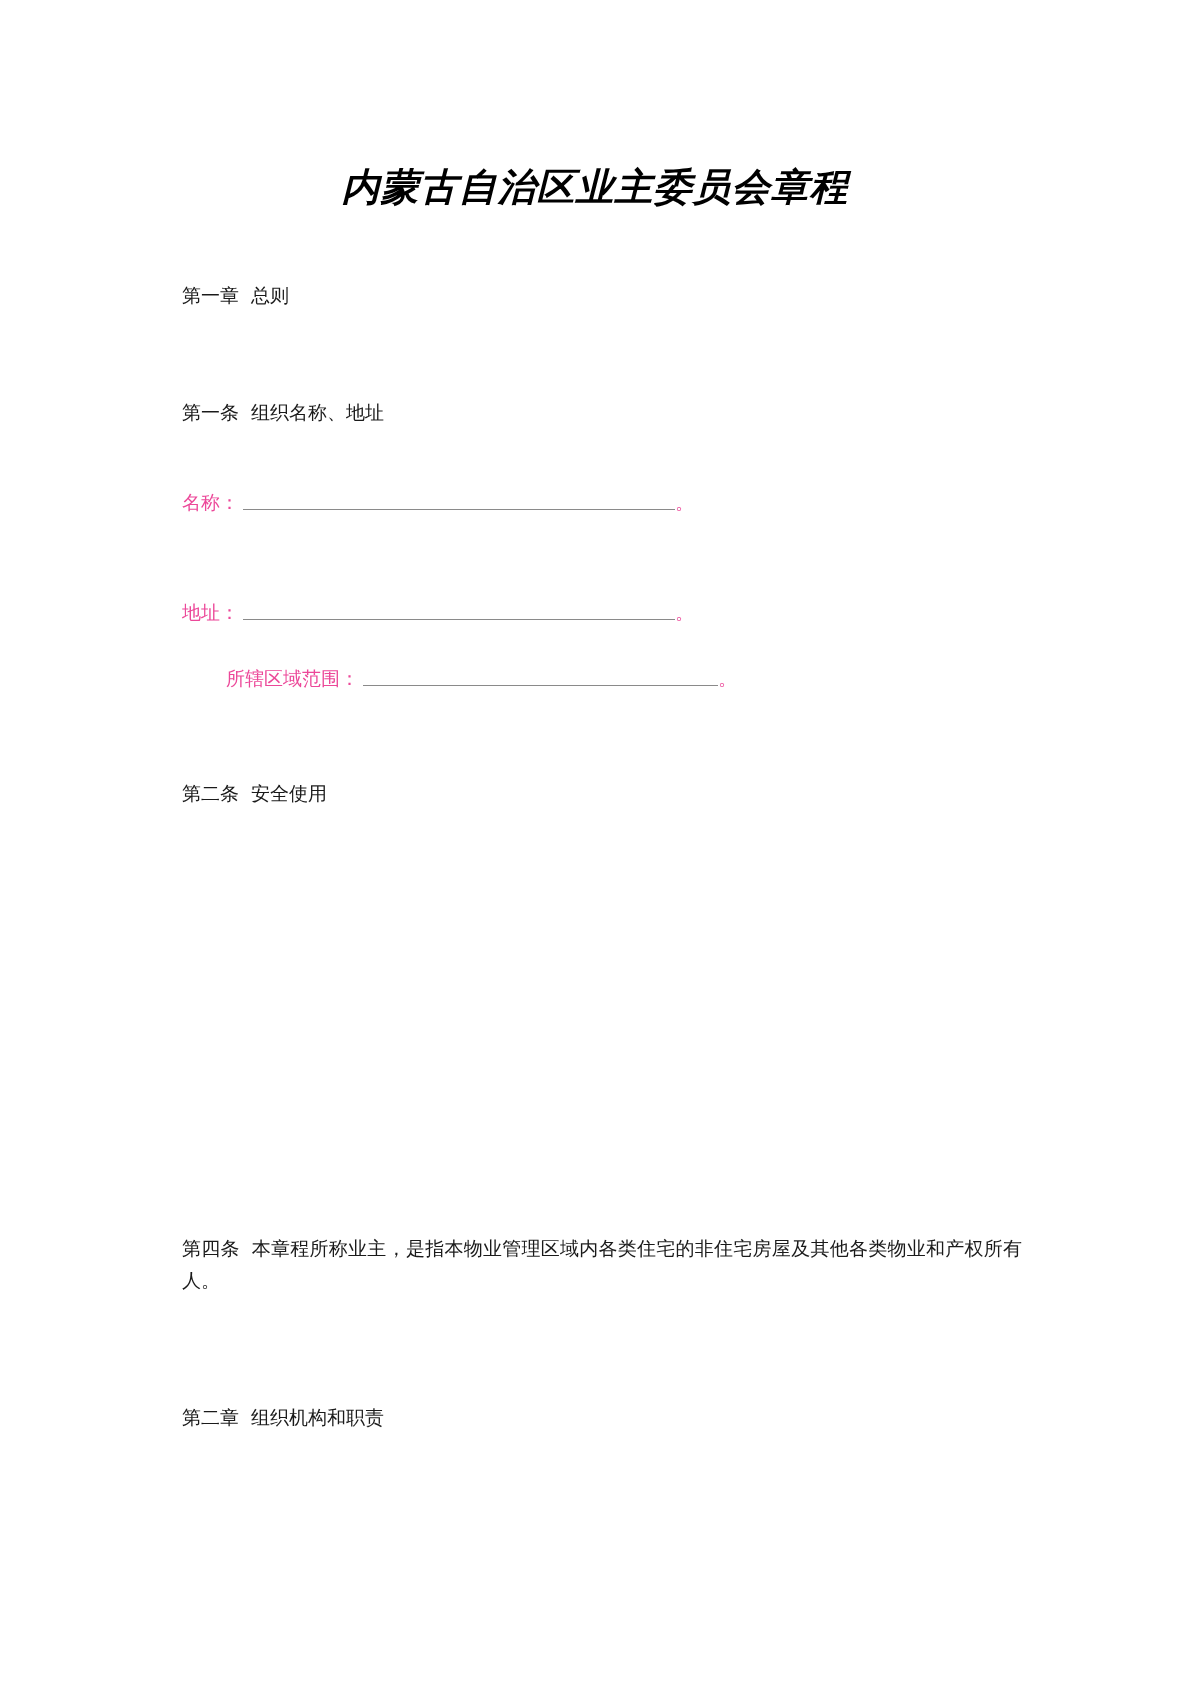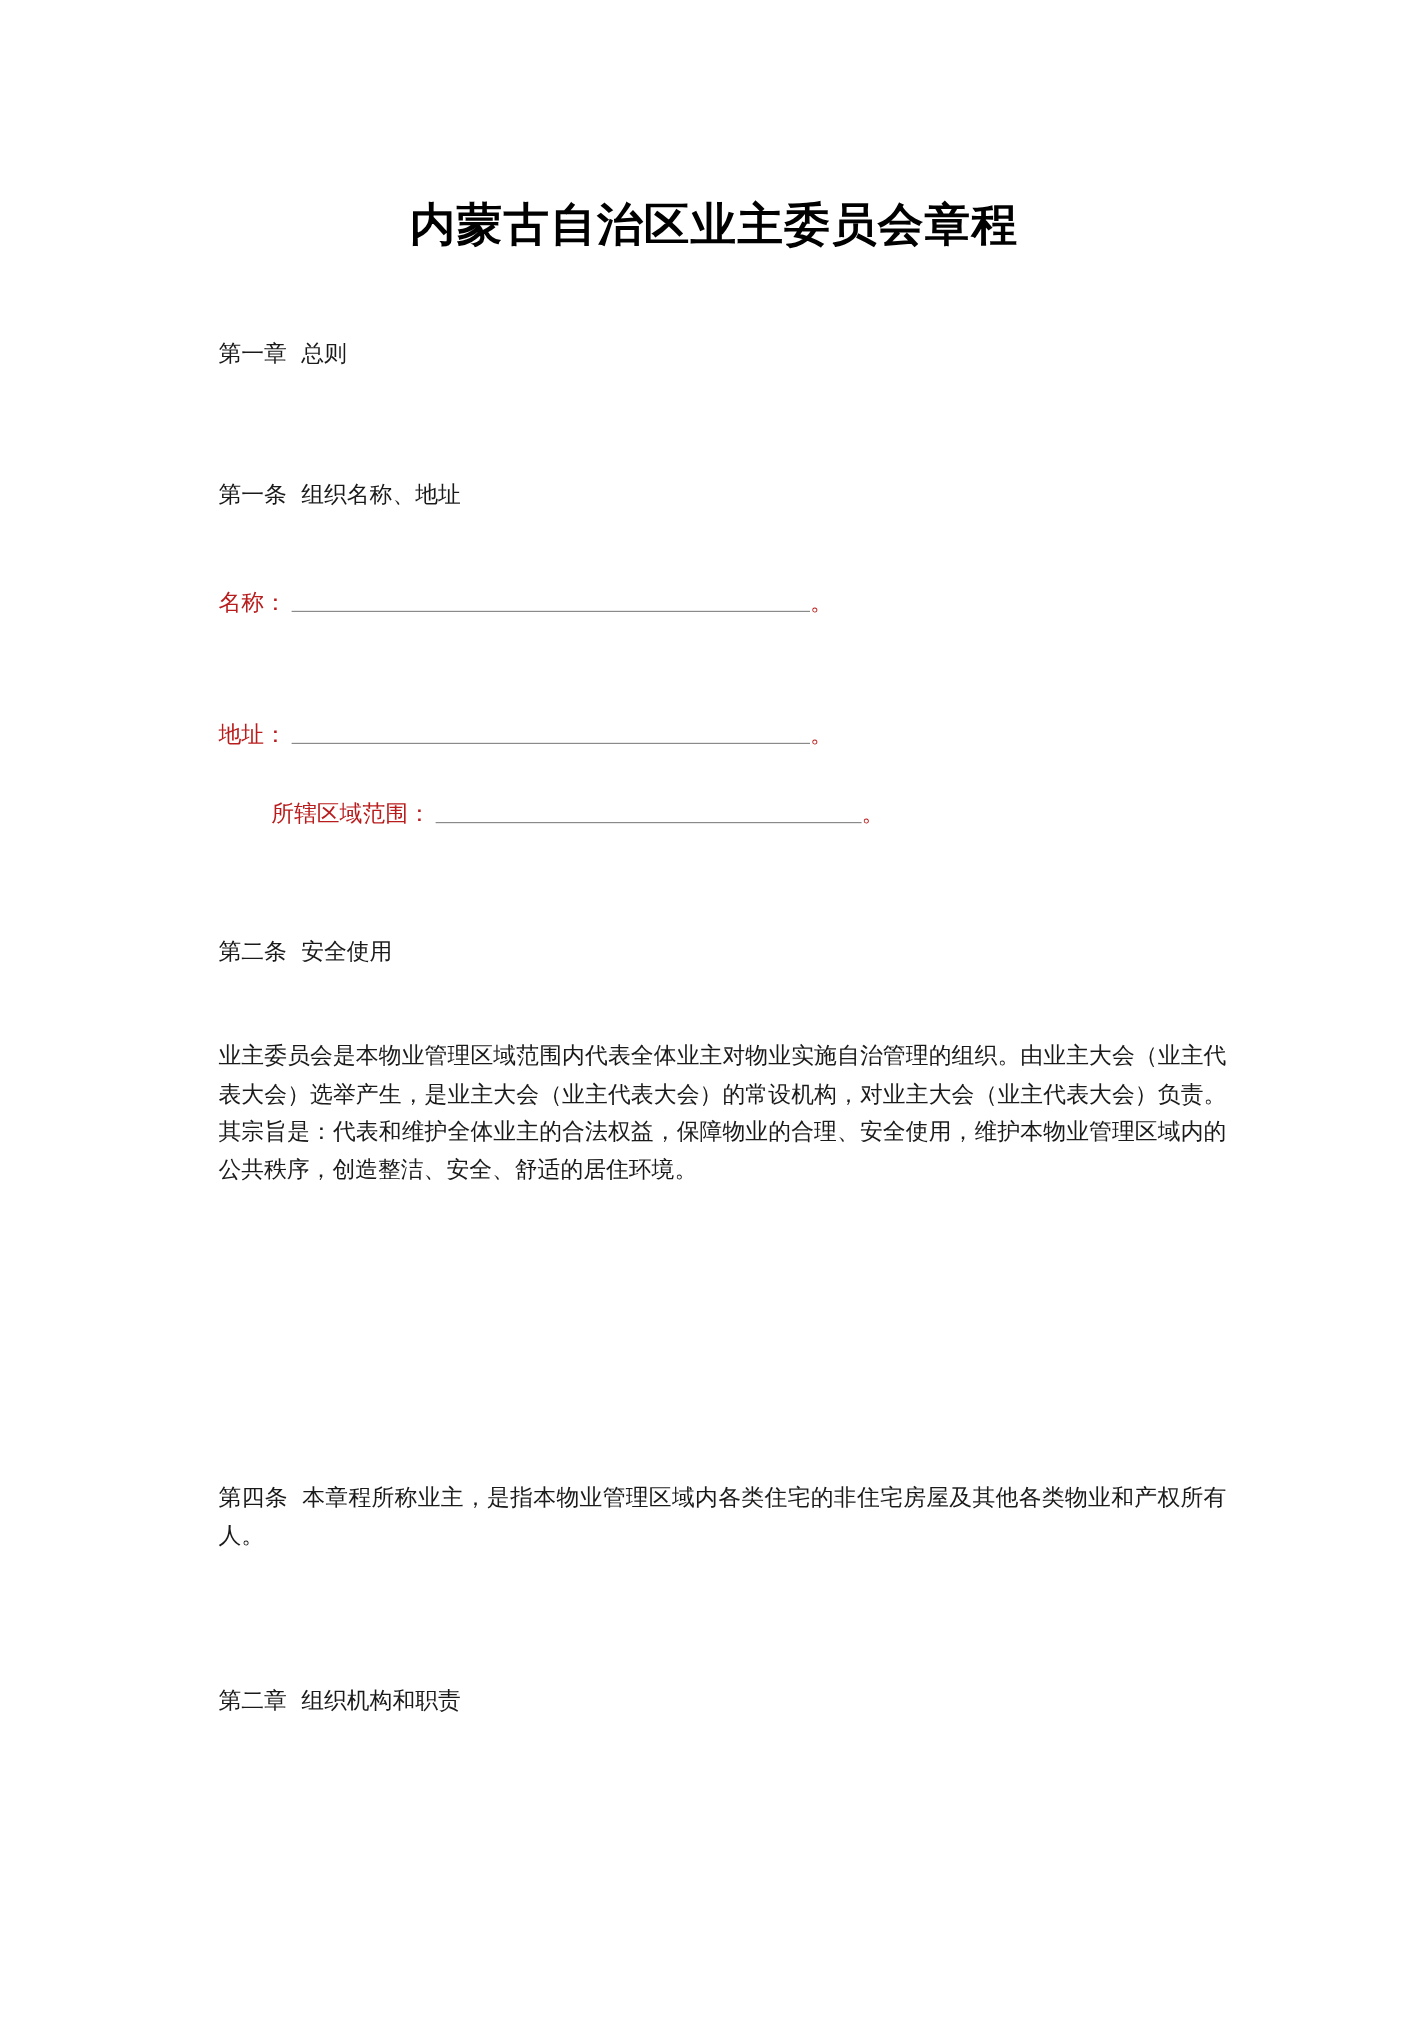--- a/index.html
+++ b/index.html
@@ -26,39 +26,40 @@
       position: absolute;
       top: 162px;
       left: 0;
       width: 1190px;
       text-align: center;
       font-size: 38px;
       font-weight: bold;
       letter-spacing: 1px;
       color: #000;
       line-height: 50px;
+      font-style: italic;
     }
     .line {
       position: absolute;
       left: 182px;
       font-size: 19px;
       line-height: 24px;
       white-space: nowrap;
       color: #1a1a1a;
     }
     .heading-gap { margin-left: 12px; }
     .field-row {
       position: absolute;
       left: 182px;
       font-size: 19px;
       line-height: 24px;
       display: flex;
       align-items: flex-end;
       white-space: nowrap;
-      color: #b91c1c;
+      color: #ec4899;
     }
     .blank {
       display: inline-block;
       height: 1px;
       border-bottom: 1.5px solid #8a8a8a;
       margin-bottom: 4px;
       margin-left: 4px;
     }
     .para {
       position: absolute;
@@ -100,21 +101,20 @@
   <div class="field-row" style="top:666px;margin-left:44px;">
     <span>所辖区域范围：</span>
     <span class="blank" style="width:355px;"></span>
     <span>。</span>
   </div>
 
   <div class="line" style="top:781px;">
     <span>第二条</span><span class="heading-gap">安全使用</span>
   </div>
 
-  <div class="para" style="top:865px;">业主委员会是本物业管理区域范围内代表全体业主对物业实施自治管理的组织。由业主大会（业主代表大会）选举产生，是业主大会（业主代表大会）的常设机构，对业主大会（业主代表大会）负责。其宗旨是：代表和维护全体业主的合法权益，保障物业的合理、安全使用，维护本物业管理区域内的公共秩序，创造整洁、安全、舒适的居住环境。</div>
 
 
   <div class="para" style="top:1233px; text-indent:0;font-family:Liberation Serif, serif;">
     <span>第四条</span><span class="heading-gap">本章程所称业主，是指本物业管理区域内各类住宅的非住宅房屋及其他各类物业和产权所有人。</span>
   </div>
 
   <div class="line" style="top:1405px;">
     <span>第二章</span><span class="heading-gap">组织机构和职责</span>
   </div>
 

